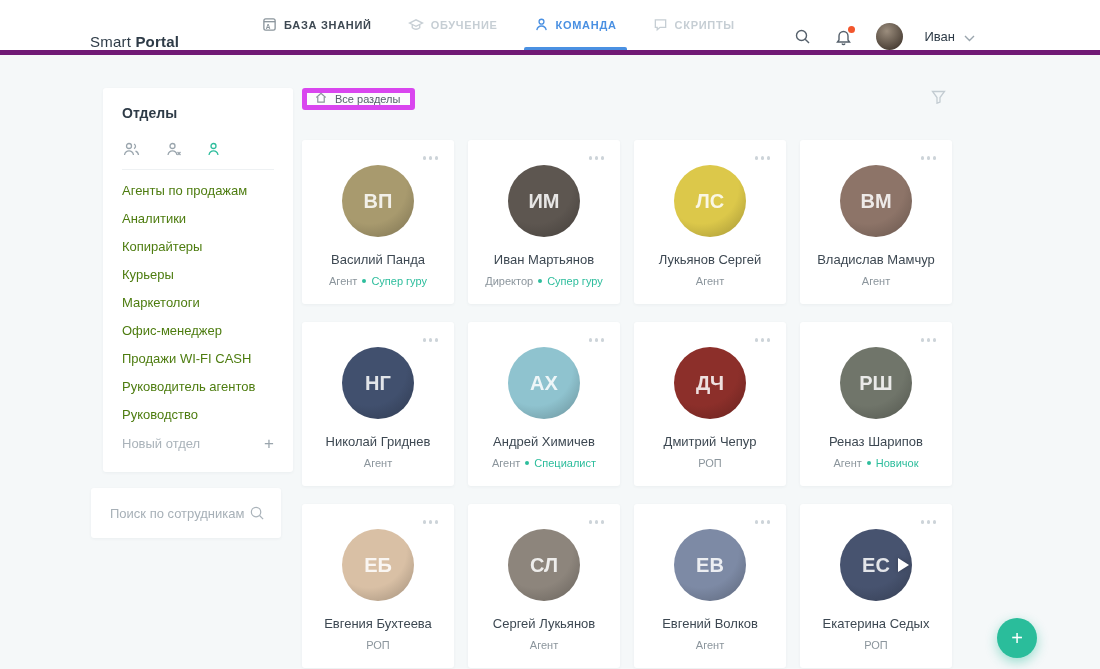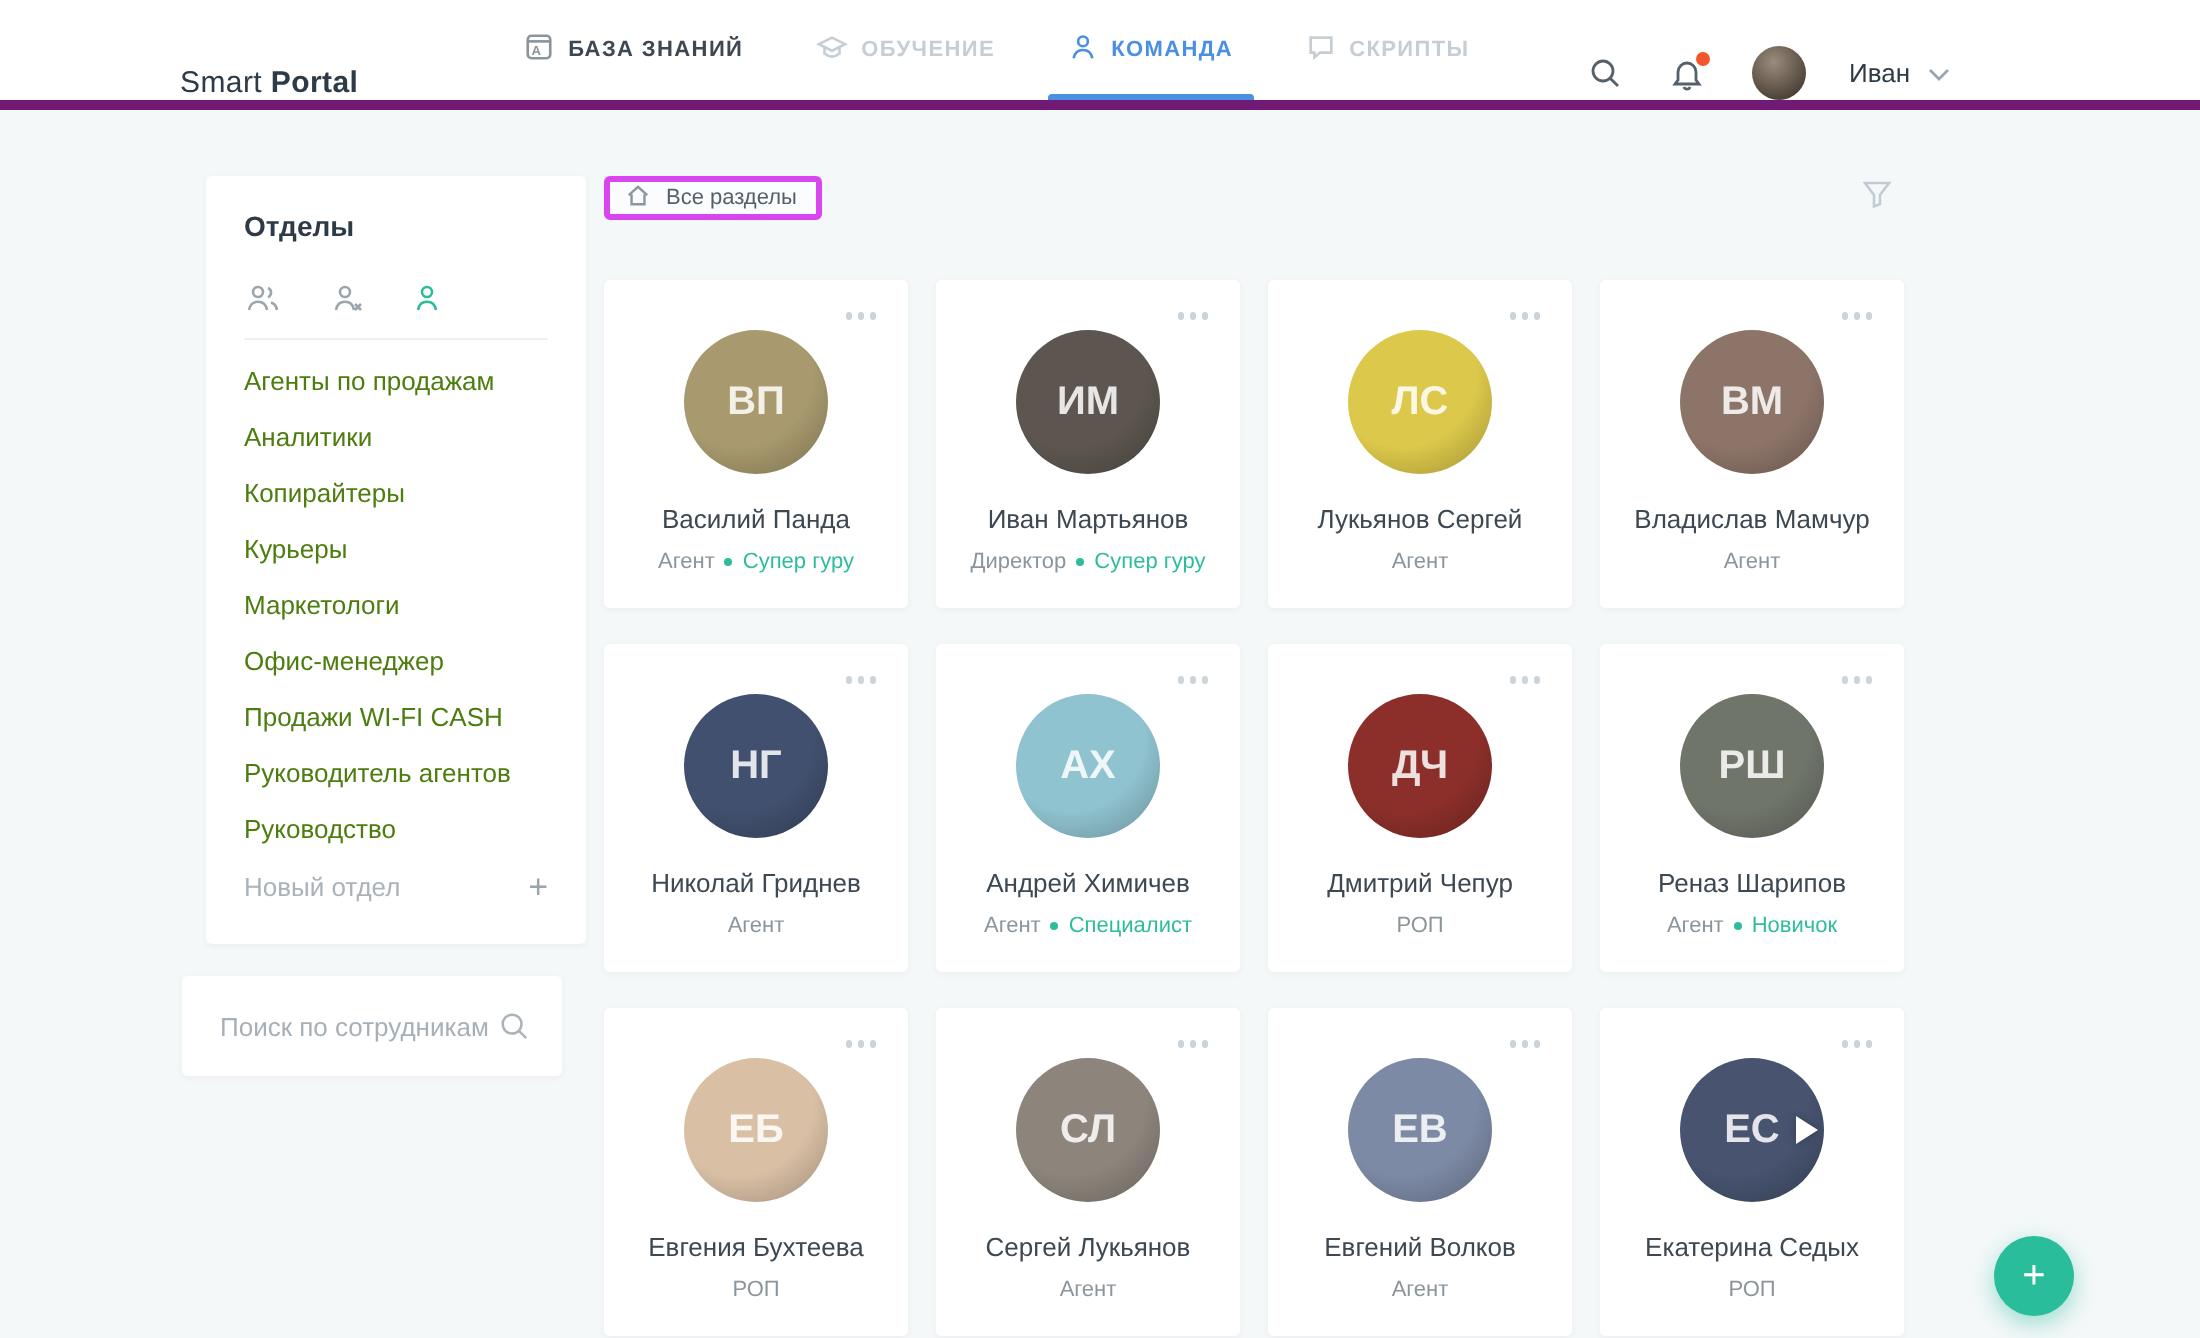--- a/index.html
+++ b/index.html
@@ -76,21 +76,21 @@
     border:none; outline:none; flex:1; font-size:13px; color:#55606b; min-width:0;
     font-family:"Liberation Sans", sans-serif; background:transparent;
   }
   .search-input::placeholder { color:#a7b0b7; }
 
   
   .main { position:absolute; left:302px; top:88px; width:650px; }
   .toolbar { position:relative; height:22px; }
   .breadcrumb-chip {
     display:inline-flex; align-items:center; gap:8px; height:22px;
-    padding:0 10px 0 8px; border:3px solid #d946ef; border-radius:3px;
+    padding:0 10px 0 8px; border:5px solid #d946ef; border-radius:3px;
     background:#fbfcfd; cursor:pointer; font-size:11px; color:#55606b;
   }
   .filter-btn { position:absolute; right:6px; top:2px; cursor:pointer; }
 
   .grid {
     margin-top:30px;
     display:grid; grid-template-columns:repeat(4,152px);
     column-gap:14px; row-gap:18px;
   }
   .card {

